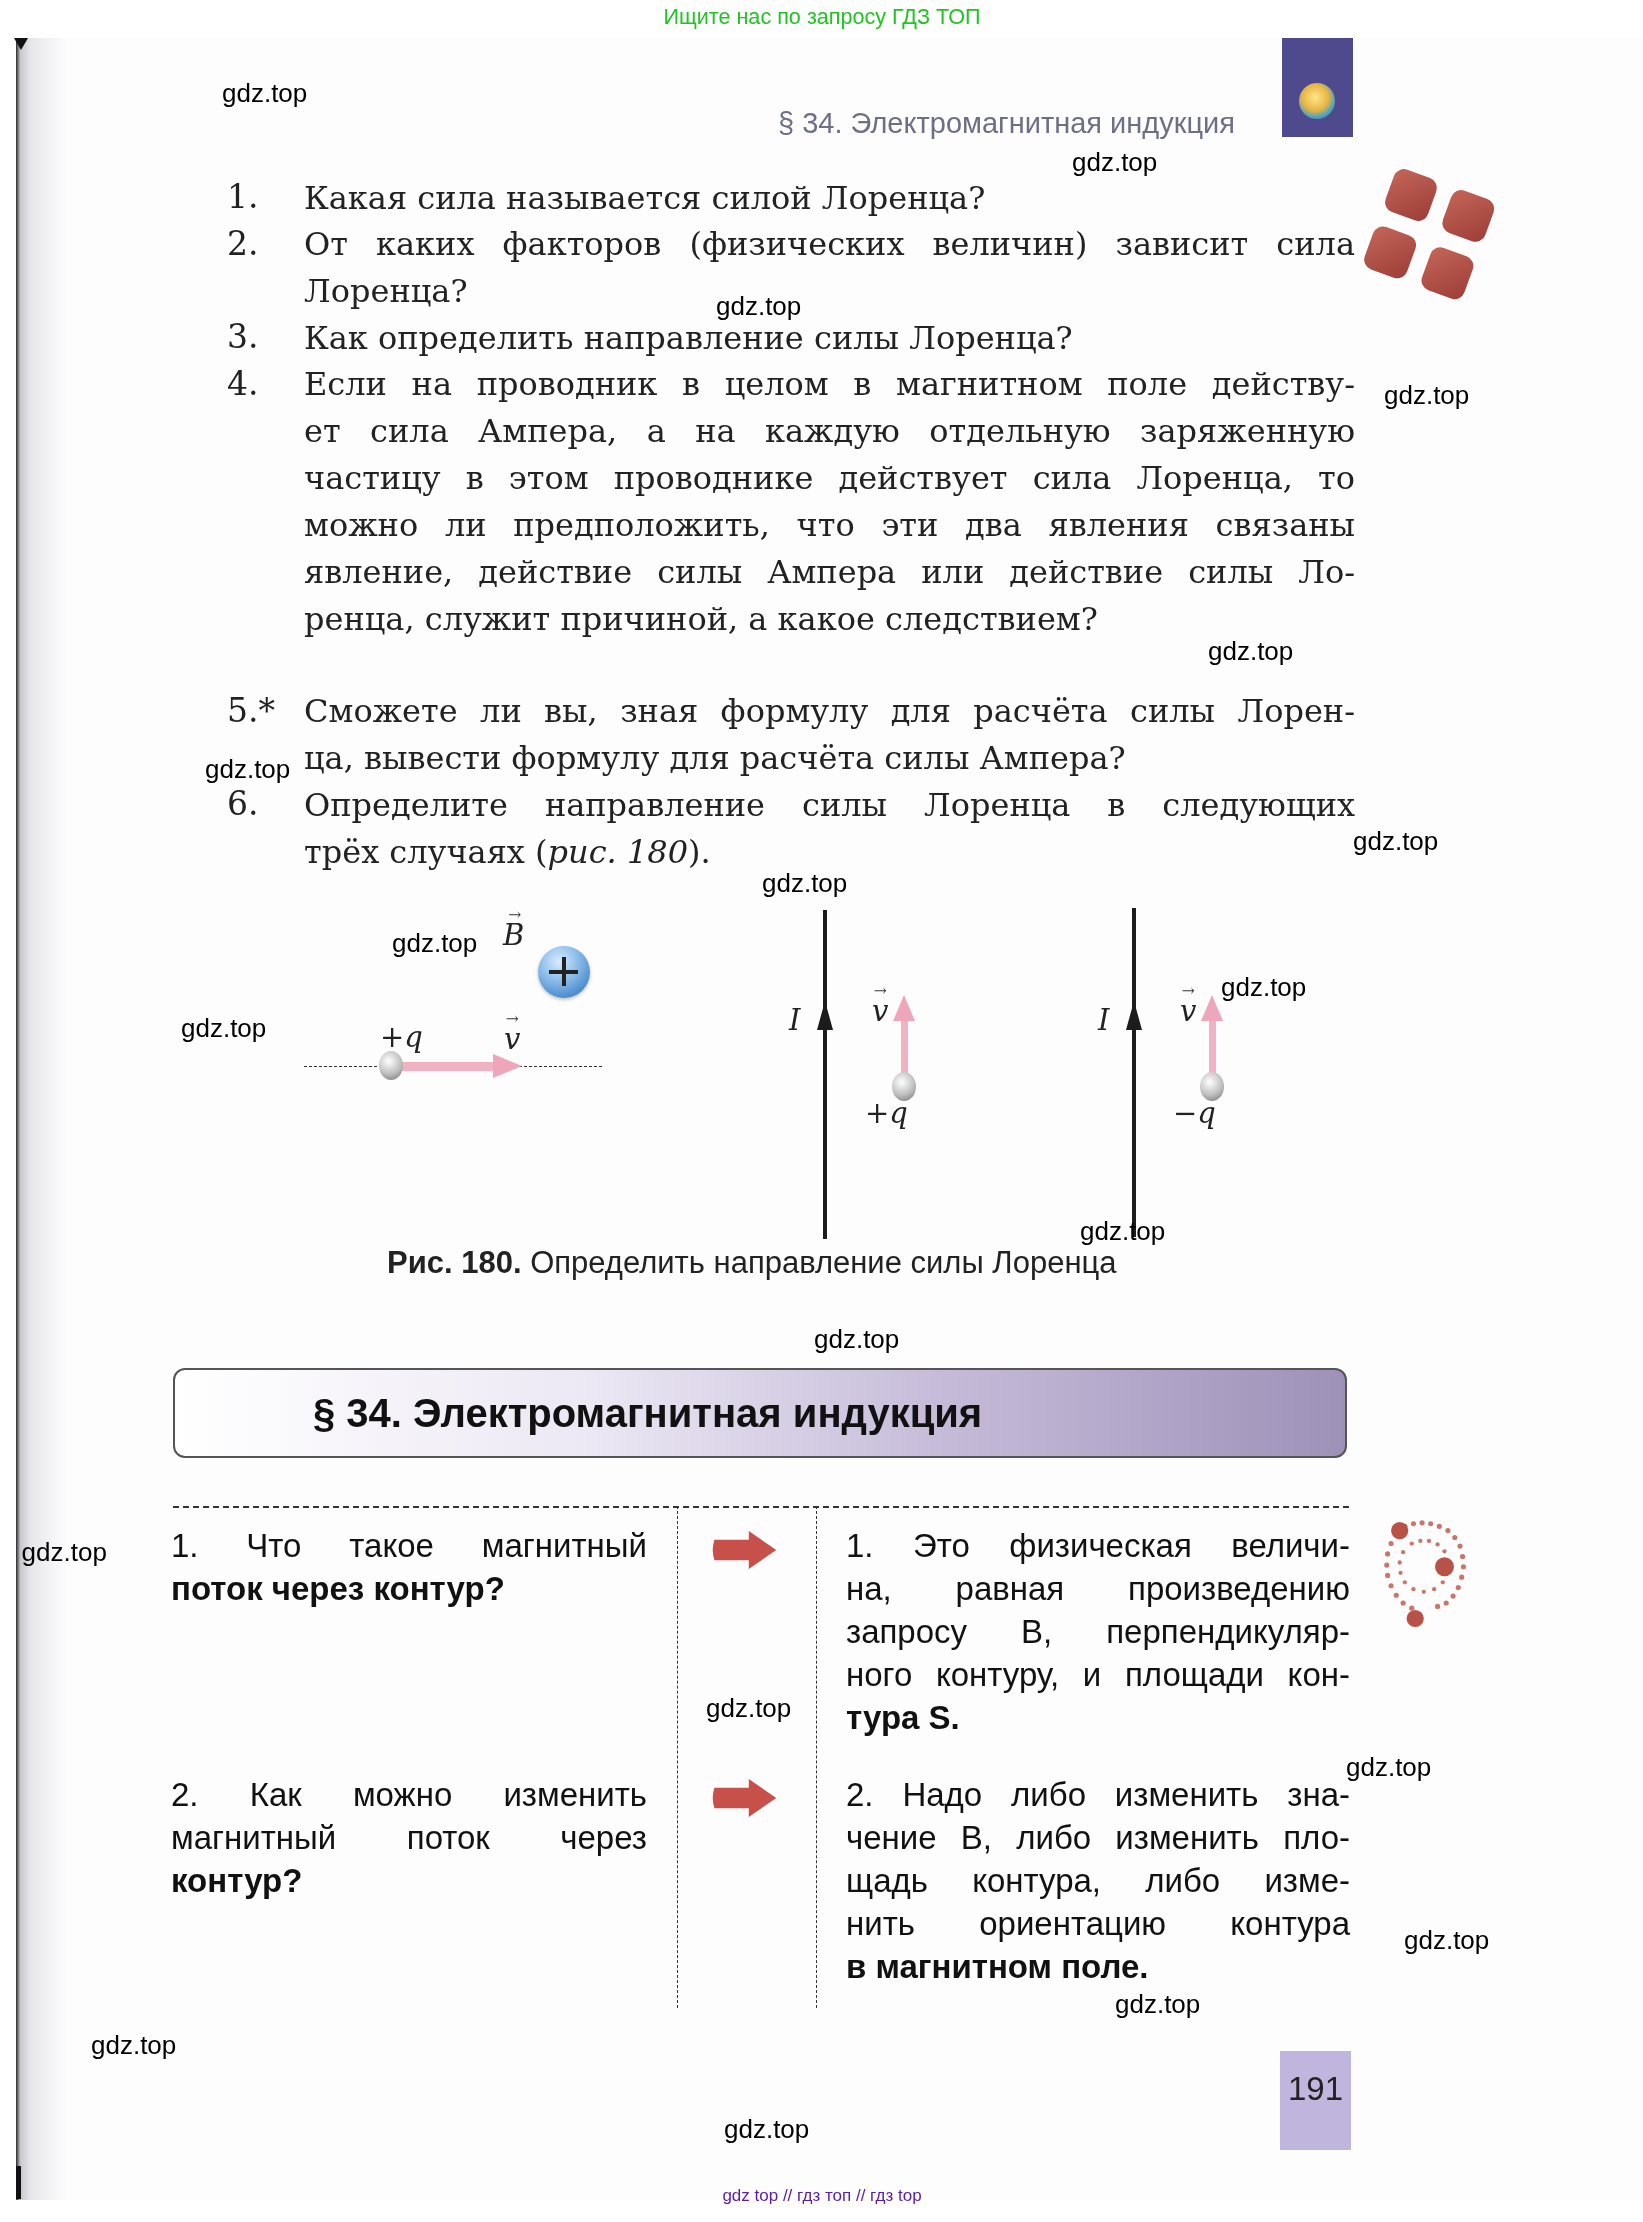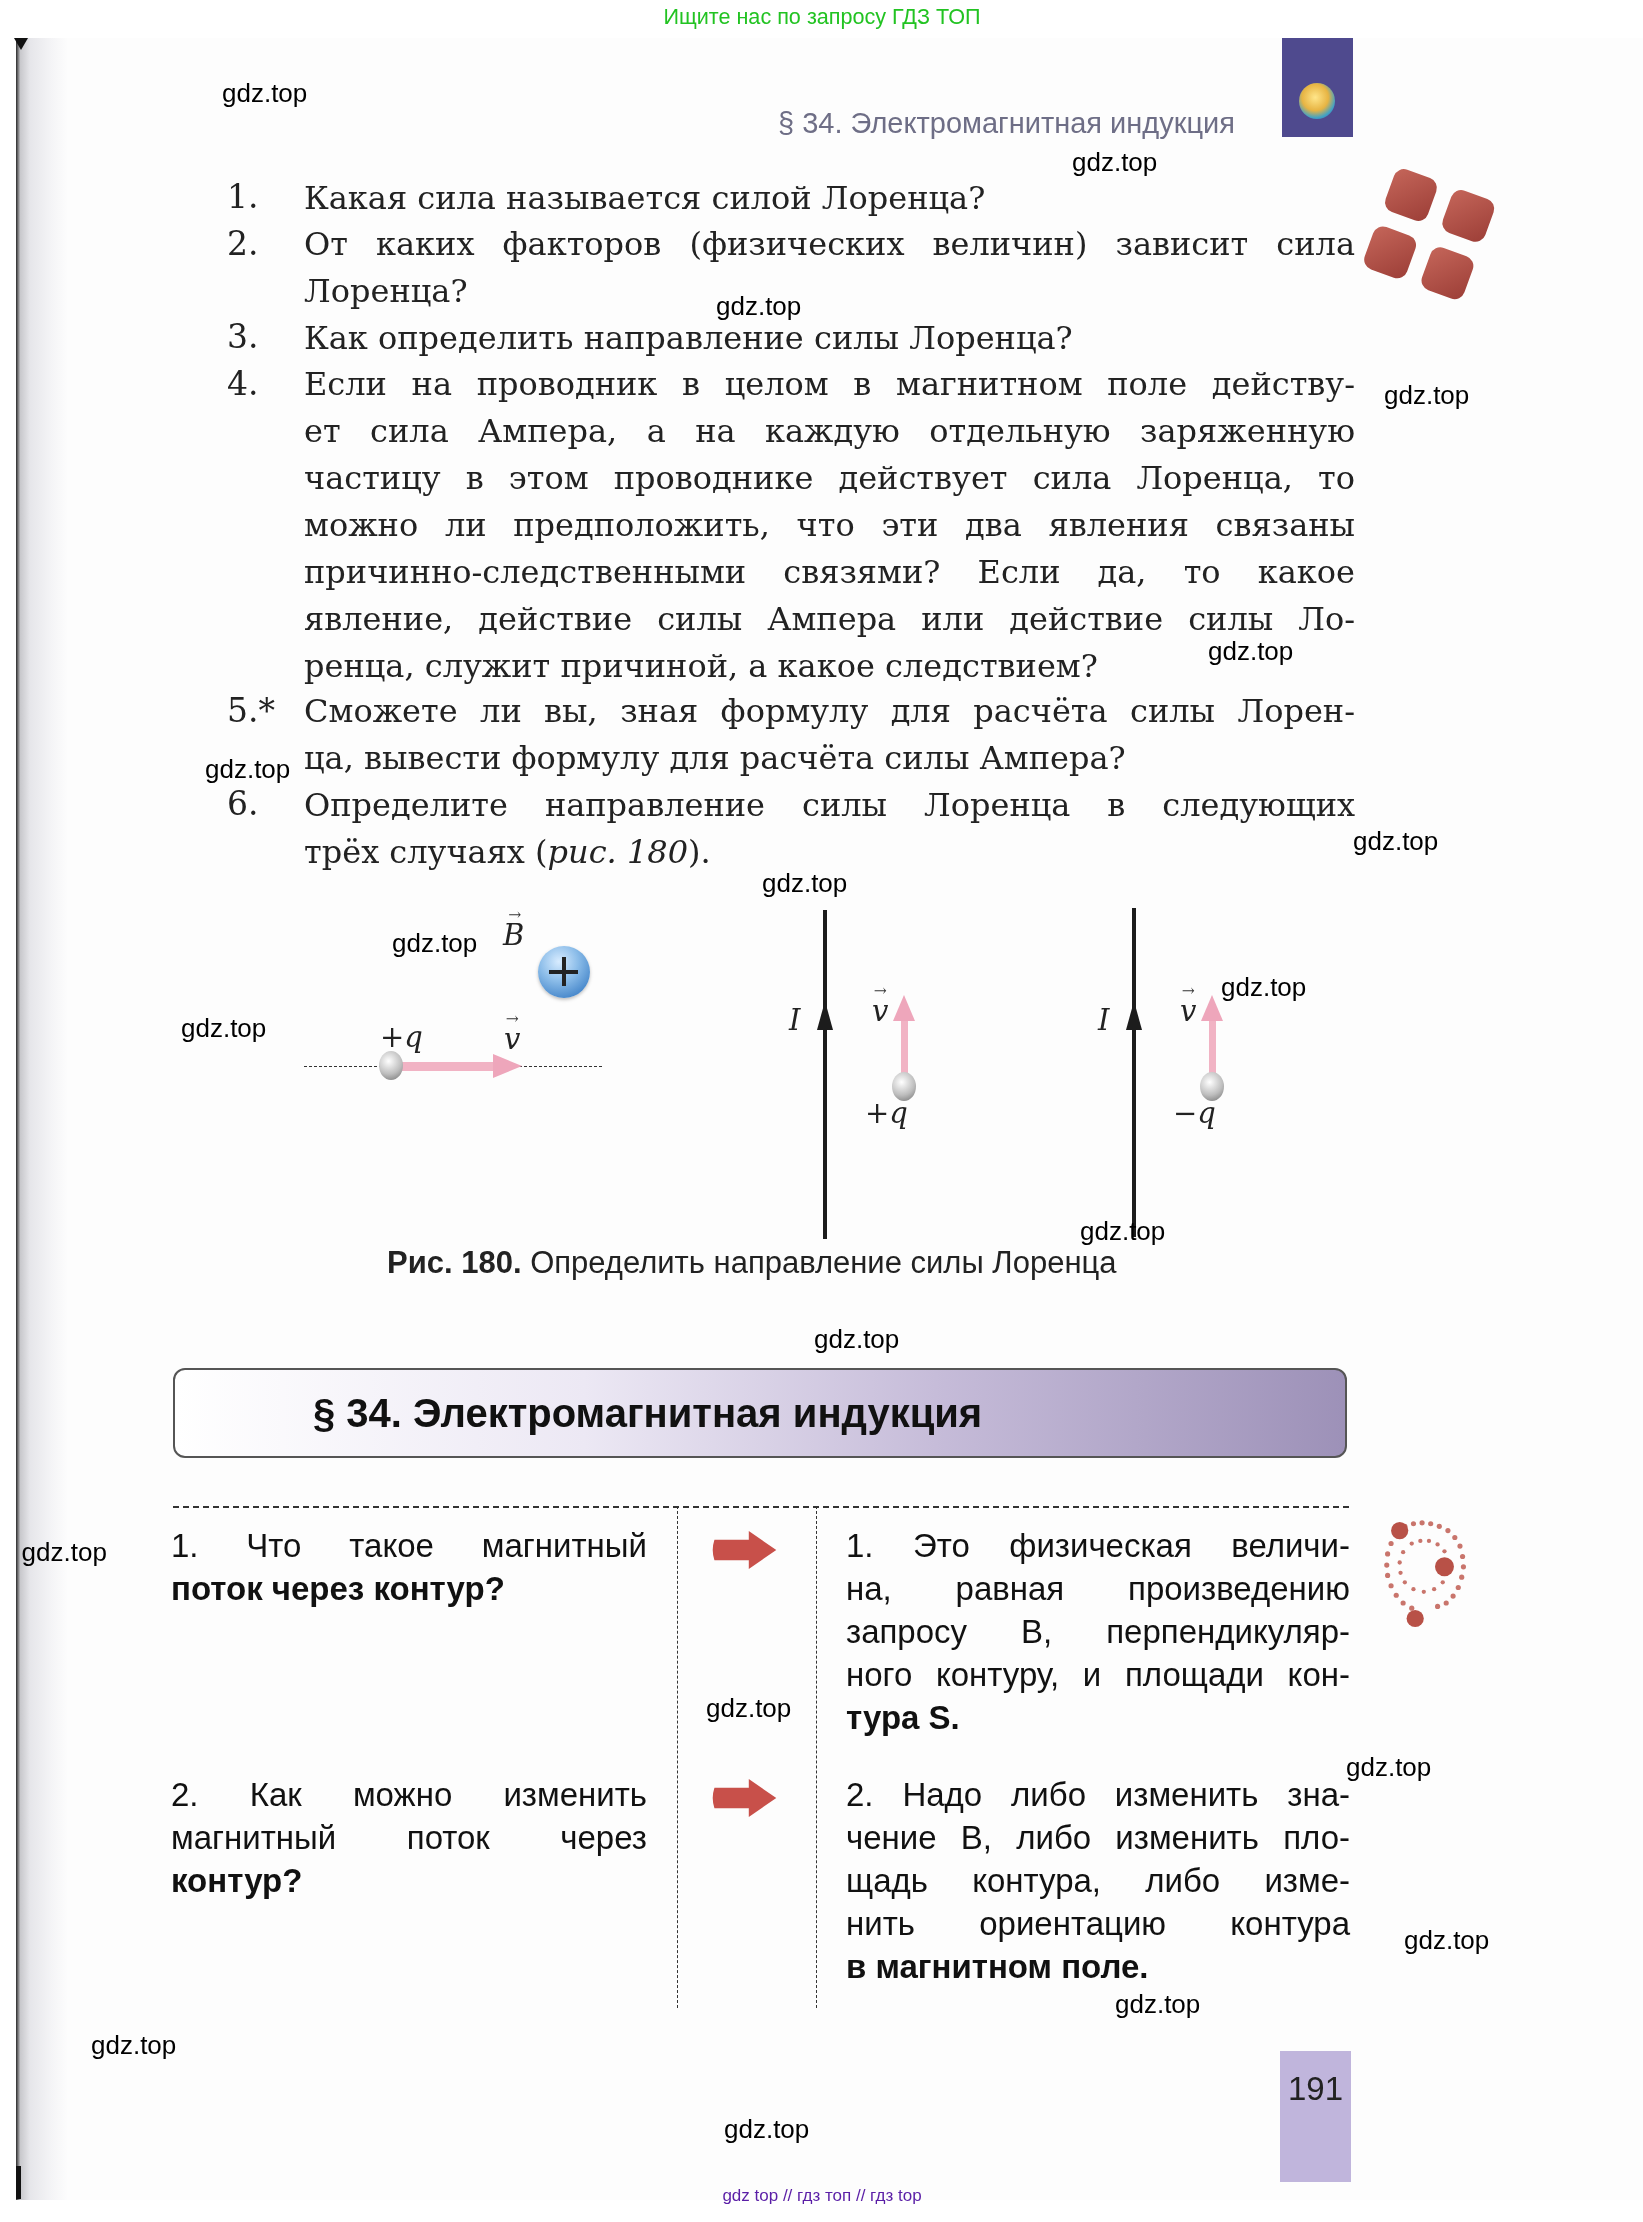--- a/index.html
+++ b/index.html
@@ -85,21 +85,21 @@
   }
   .section-title { position:absolute; left:138px; top:21px; font-size:40px; font-weight:bold; color:#111; white-space:nowrap; }
   .table-top { left:173px; top:1506px; width:1176px; border-top:2.6px dashed #333; }
   .col-div { width:0; border-left:1.7px dashed #333; }
   .tbl-cell { font-family:"Liberation Sans", sans-serif; font-size:33px; color:#111; line-height:43px; text-align:justify; }
   .tbl-line { display:block; white-space:nowrap; text-align-last:justify; height:43px; }
   .tbl-line.last { text-align-last:left;font-weight:bold; }
   .red-arrow { width:67px; height:42px; }
   .dots-orbit { left:1379px; top:1513px; width:112px; height:130px; }
   .page-num-tab {
-    left:1280px; top:2051px; width:71px; height:131px;
+    left:1280px; top:2051px; width:71px; height:99px;
     background:#c0b5dc;
   }
   .page-num { position:absolute; left:0; width:71px; top:19px; text-align:center; font-size:33px; color:#222; }
   .footer-links {
     left:0; width:1644px; top:2186px; text-align:center; color:#5a1ea6; font-size:17px;
   }
 </style>
 </head>
 <body>
 
@@ -139,21 +139,20 @@
   <div class="abs q-text" style="left:304px;top:315px;">
     <span class="q-line last">Как определить направление силы Лоренца?</span>
   </div>
 
   <div class="abs q-num" style="left:227px;top:364px;">4.</div>
   <div class="abs q-text" style="left:304px;top:361px;">
     <span class="q-line">Если на проводник в целом в магнитном поле действу-</span>
     <span class="q-line">ет сила Ампера, а на каждую отдельную заряженную</span>
     <span class="q-line">частицу в этом проводнике действует сила Лоренца, то</span>
     <span class="q-line">можно ли предположить, что эти два явления связаны</span>
-    <span class="q-line">причинно-следственными связями? Если да, то какое</span>
     <span class="q-line">явление, действие силы Ампера или действие силы Ло-</span>
     <span class="q-line last">ренца, служит причиной, а какое следствием?</span>
   </div>
 
   <div class="abs q-num" style="left:227px;top:691px;">5.*</div>
   <div class="abs q-text" style="left:304px;top:688px;">
     <span class="q-line">Сможете ли вы, зная формулу для расчёта силы Лорен-</span>
     <span class="q-line last">ца, вывести формулу для расчёта силы Ампера?</span>
   </div>
 

